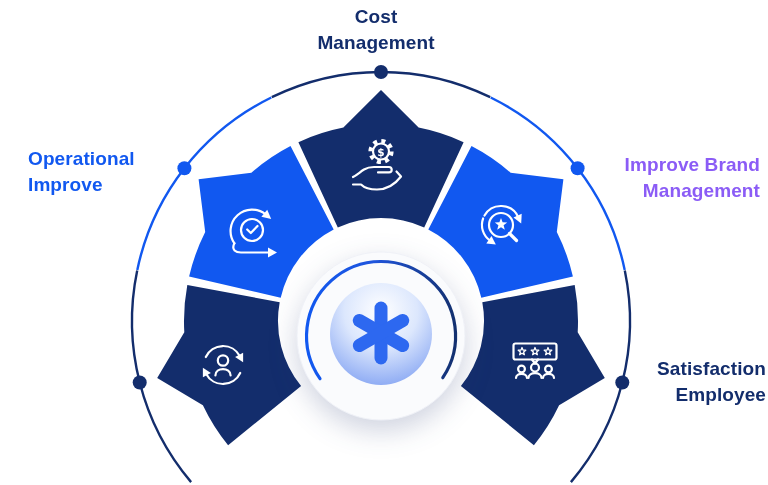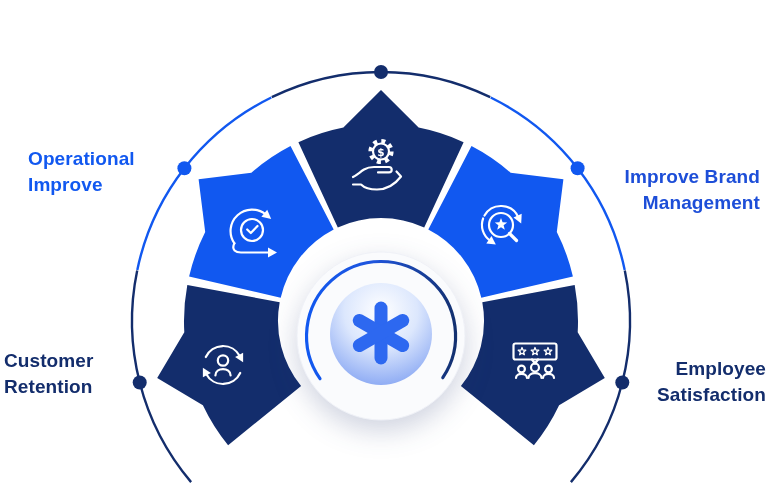--- a/index.html
+++ b/index.html
@@ -114,34 +114,34 @@
       <path d="M 320.0 378.7 A 74.5 74.5 0 1 1 442.8 377.7" fill="none" stroke="url(#ringGrad)" stroke-width="3.2" stroke-linecap="round"></path>
       <circle cx="381" cy="334" r="51" fill="url(#hubGrad)"></circle>
       <g stroke="#2D68F0" stroke-width="13" stroke-linecap="round">
         <line x1="381" y1="308" x2="381" y2="358"></line>
         <line x1="359.3" y1="320.5" x2="402.7" y2="345.5"></line>
         <line x1="402.7" y1="320.5" x2="359.3" y2="345.5"></line>
       </g>
     </g>
   </svg>
 
+  <div class="seg-label align-center" style="left: 256px; top: 4px; width: 240px; color: rgb(19, 45, 108);">
+    <span>Cost</span>
+    <span>Management</span>
+  </div>
 
   <div class="seg-label" style="left: 10px; top: 146px; width: 180px; color: rgb(17, 88, 240); margin-left: 18px;">
     <span>Operational</span>
     <span>Improve</span>
   </div>
 
-  <div class="seg-label align-right" style="right: 8px; top: 164px; width: 220px; color: #1d4ed8;">
+  <div class="seg-label align-right" style="right: 8px; top: 152px; width: 220px; color: #8b5cf6;">
     <span>Improve Brand</span>
     <span>Management</span>
   </div>
 
-  <div class="seg-label" style="left: 4px; top: 348px; width: 180px; color: rgb(19, 45, 108);">
-    <span>Customer</span>
-    <span>Retention</span>
-  </div>
 
   <div class="seg-label align-right" style="right: 2px; top: 356px; width: 200px; color: rgb(19, 45, 108);">
+    <span>Satisfaction</span>
     <span>Employee</span>
-    <span>Satisfaction</span>
   </div>
 
 </div>
 
 </body></html>

